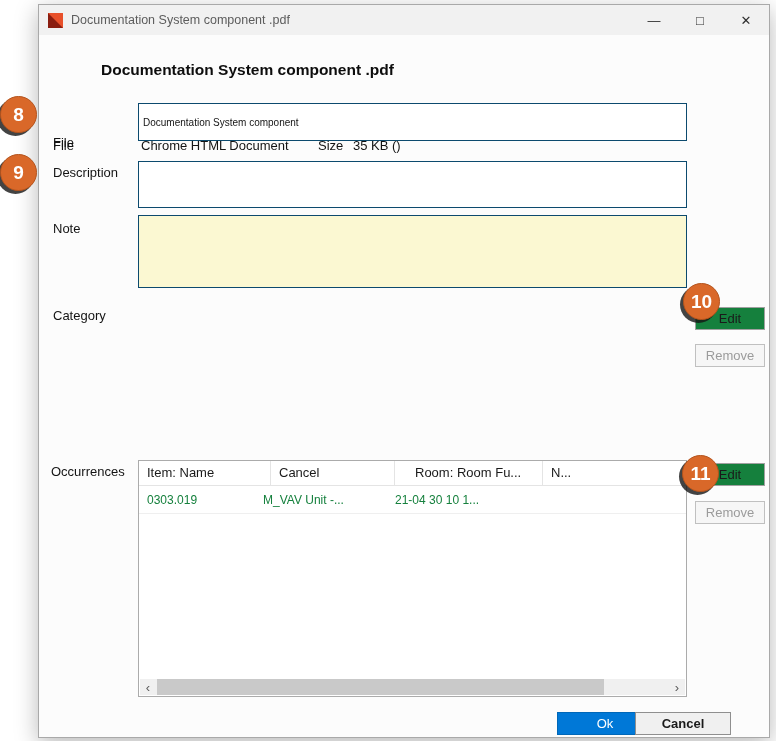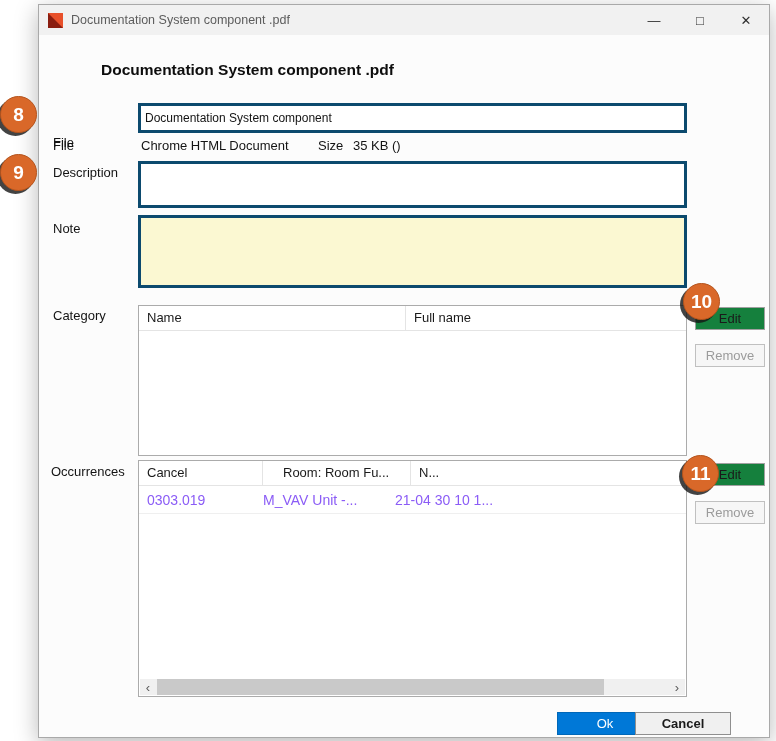--- a/index.html
+++ b/index.html
@@ -19,31 +19,31 @@
   }
   .title-icon{width:15px;height:15px;margin:0 8px 0 9px;background:#e8502a;position:relative;flex:0 0 auto;}
   .title-icon::after{content:"";position:absolute;left:0;top:0;width:0;height:0;
     border-bottom:15px solid #8a1d10;border-right:15px solid transparent;}
   .title-text{font-size:12.5px;color:#5c5c5c;white-space:nowrap;}
   .win-controls{margin-left:auto;display:flex;height:100%;}
   .win-btn{width:46px;height:100%;display:flex;align-items:center;justify-content:center;
     font-size:13px;color:#2f2f2f;cursor:default;}
   .heading{position:absolute;left:62px;top:56px;font-size:15.5px;font-weight:bold;color:#0d0d0d;white-space:nowrap;}
   .lbl{position:absolute;font-size:13px;color:#141414;white-space:nowrap;}
-  .input{position:absolute;box-sizing:border-box;background:#ffffff;border:3px solid #0c4a6e;
-    font-size:12px;color:#141414;font-family:inherit;padding:12px 4px;outline:none;}
+  .input{position:absolute;box-sizing:border-box;background:#ffffff;border:1px solid #0c4a6e;
+    font-size:10px;color:#141414;font-family:inherit;padding:18px 4px;outline:none;}
   textarea.input{resize:none;}
   .note-box{background:#fbf8d2;}
   .listview{position:absolute;box-sizing:border-box;background:#ffffff;border:1px solid #ababab;overflow:hidden;}
   .lv-header{display:flex;height:24px;border-bottom:1px solid #e4e4e4;background:#ffffff;}
   .hcell{box-sizing:border-box;border-right:1px solid #e4e4e4;padding:4px 4px 0 8px;
     font-size:13px;color:#1a1a1a;white-space:nowrap;overflow:hidden;flex:0 0 auto;}
   .hcell.last{flex:1 1 auto;border-right:none;}
   .lv-row{display:flex;height:27px;border-bottom:1px solid #efefef;align-items:center;}
-  .rcell{box-sizing:border-box;padding-left:8px;font-size:14px;color:#8b5cf6;
+  .rcell{box-sizing:border-box;padding-left:8px;font-size:12px;color:#15803d;
     white-space:nowrap;overflow:hidden;flex:0 0 auto;}
   .rcell.last{flex:1 1 auto;}
   .hscroll{position:absolute;left:1px;right:1px;bottom:1px;height:16px;background:#f0f0f0;}
   .hs-arrow{position:absolute;top:0;width:16px;height:16px;display:flex;align-items:center;
     justify-content:center;color:#5a5a5a;font-size:13px;}
   .hs-left{left:0;}
   .hs-right{right:0;}
   .hs-thumb{position:absolute;left:17px;top:0;width:447px;height:16px;background:#c9c9c9;}
   .side-btn{position:absolute;width:70px;height:23px;box-sizing:border-box;background:#15803d;
     border:1px solid #a0a0a0;font-size:13px;color:#1a1a1a;display:flex;align-items:center;
@@ -85,32 +85,27 @@
   <div class="lbl" style="left:279px;top:133px;">Size</div>
   <div class="lbl" style="left:314px;top:133px;">35 KB ()</div>
 
   <div class="lbl" style="left:14px;top:160px;">Description</div>
   <textarea class="input" style="left: 99px; top: 156px; width: 549px; height: 47px;"></textarea>
 
   <div class="lbl" style="left:14px;top:216px;">Note</div>
   <textarea class="input note-box" style="left: 99px; top: 210px; width: 549px; height: 73px;"></textarea>
 
   <div class="lbl" style="left:14px;top:303px;">Category</div>
-  <div class="listview" style="left:99px;top:300px;width:549px;height:151px;">
-    <div class="lv-header">
-      <div class="hcell" style="width:267px;">Name</div>
-      <div class="hcell last">Full name</div>
-    </div>
-  </div>
   <div class="side-btn" style="left:656px;top:302px;">Edit</div>
   <div class="side-btn disabled" style="left:656px;top:339px;">Remove</div>
 
   <div class="lbl" style="left:12px;top:459px;">Occurrences</div>
   <div class="listview" style="left:99px;top:455px;width:549px;height:237px;">
     <div class="lv-header">
+      <div class="hcell" style="width:132px;">Item: Name</div>
       <div class="hcell" style="width:124px;">Cancel</div>
       <div class="hcell" style="width:136px;margin-left:12px;">Room: Room Fu...</div>
       <div class="hcell last">N...</div>
     </div>
     <div class="lv-row">
       <div class="rcell" style="width:116px;">0303.019</div>
       <div class="rcell" style="width:132px;">M_VAV Unit -...</div>
       <div class="rcell" style="width:124px;">21-04 30 10 1...</div>
       <div class="rcell" style="width:136px;"></div>
       <div class="rcell last"></div>

